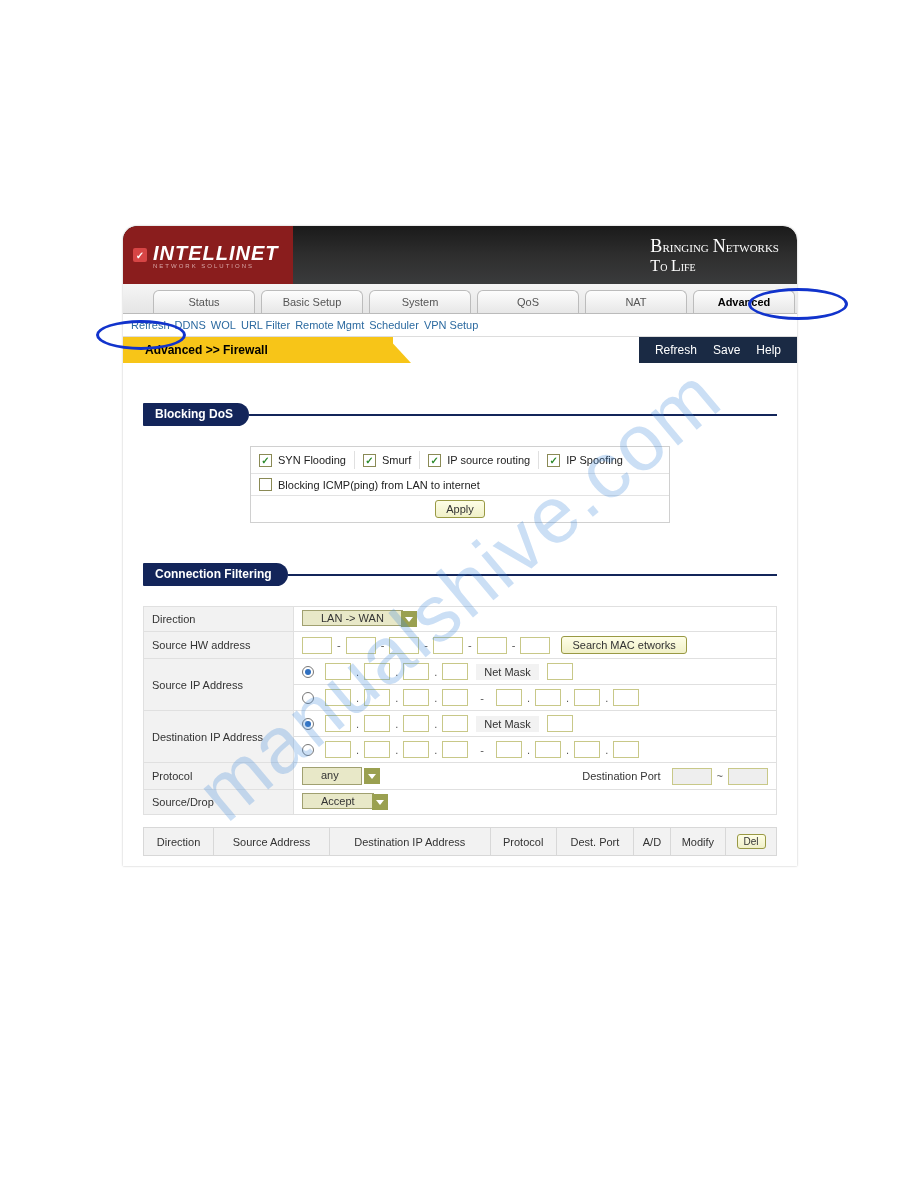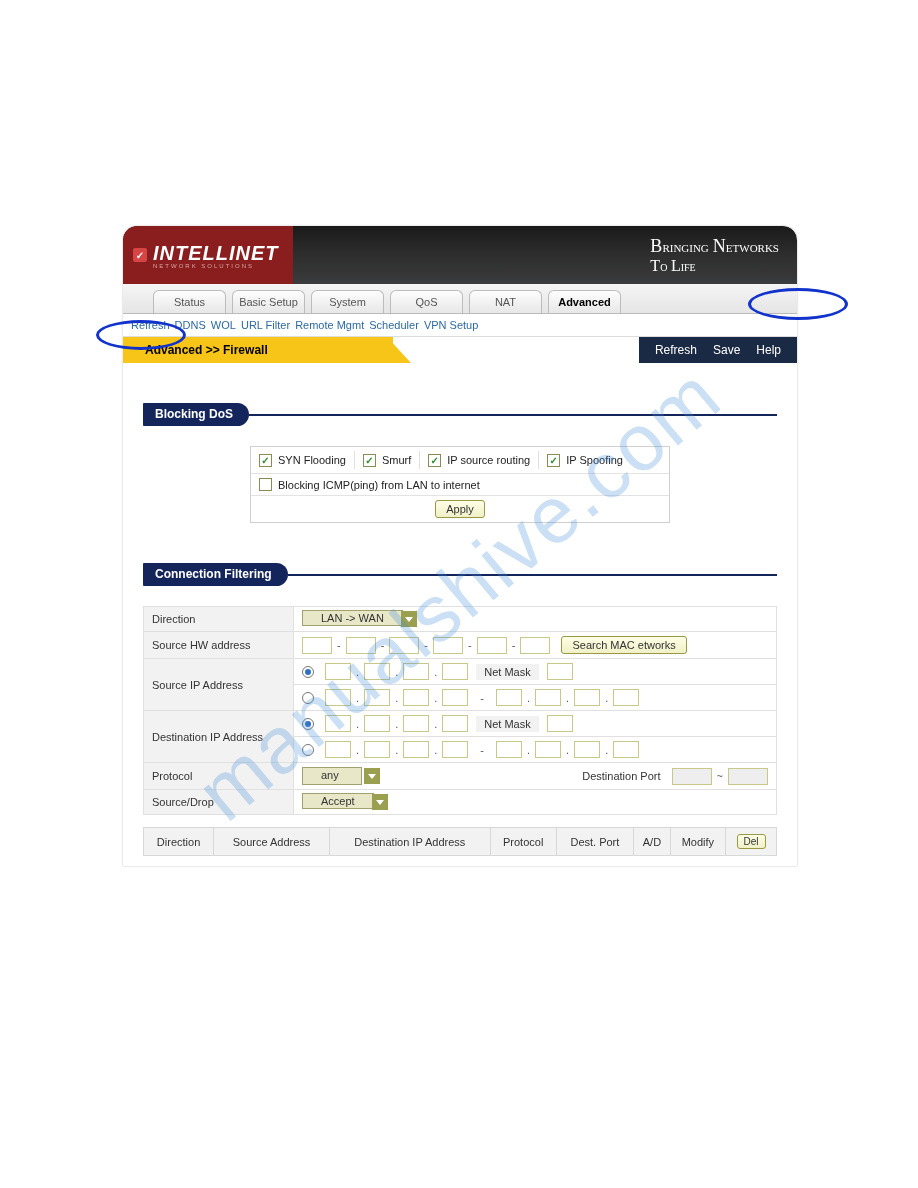--- a/index.html
+++ b/index.html
@@ -10,21 +10,21 @@
   .brand-check { width:14px; height:14px; background:#d64545; border-radius:2px; display:flex; align-items:center; justify-content:center; color:#fff; font-size:10px; font-weight:bold; }
   .brand-name { color:#fff; font-weight: 900; font-size: 20px; letter-spacing: 1px; font-style: italic; }
   .brand-sub { color:#d8a8a8; font-size:6px; letter-spacing:2px; display:block; margin-top:-2px; }
   .tagline { color:#fff; font-family: Georgia, serif; }
   .tagline .l1 { font-size:16px; }
   .tagline .l1 .cap { font-size:18px; }
   .tagline .sc { font-variant: small-caps; }
   .tagline .l2 { font-size:14px; }
   .tagline .l2 .cap { font-size:16px; }
   .tabs-row { background: linear-gradient(#f5f5f5,#e5e5e5); height: 30px; display:flex; align-items:flex-end; padding-left: 30px; gap: 6px; border-bottom:1px solid #bbb; }
-  .tab { background: linear-gradient(#fdfdfd,#e7e7e7); border:1px solid #bcbcbc; border-bottom:none; border-radius: 6px 6px 0 0; width: 73px; height: 23px; display:flex; align-items:center; justify-content:center; font-size:11px; color:#555; cursor:pointer; }
+  .tab { background: linear-gradient(#fdfdfd,#e7e7e7); border:1px solid #bcbcbc; border-bottom:none; border-radius: 6px 6px 0 0; width: 102px; height: 23px; display:flex; align-items:center; justify-content:center; font-size:11px; color:#555; cursor:pointer; }
   .tab.active { font-weight:bold; color:#000; }
   .subnav { background:#fff; padding: 5px 8px; border-bottom:1px solid #ddd; }
   .subnav a { color:#2c6aa0; text-decoration:none; font-size:11px; margin-right: 2px; cursor:pointer; }
   .crumb-row { display:flex; height:26px; }
   .crumb { background:#f7c518; color:#000; font-weight:bold; font-size:12px; display:flex; align-items:center; padding-left:22px; width: 270px; position:relative; }
   .crumb::after { content:""; position:absolute; right:-18px; top:0; width:0; height:0; border-top:26px solid transparent; border-left:24px solid #f7c518; }
   .spacer { flex:1; }
   .actions { background:#1a2a44; color:#fff; display:flex; align-items:center; gap:16px; padding: 0 16px; font-size:12px; border-radius: 0 0 0 0; }
   .actions span { cursor:pointer; }
   .content { padding: 40px 20px 10px 20px; }

